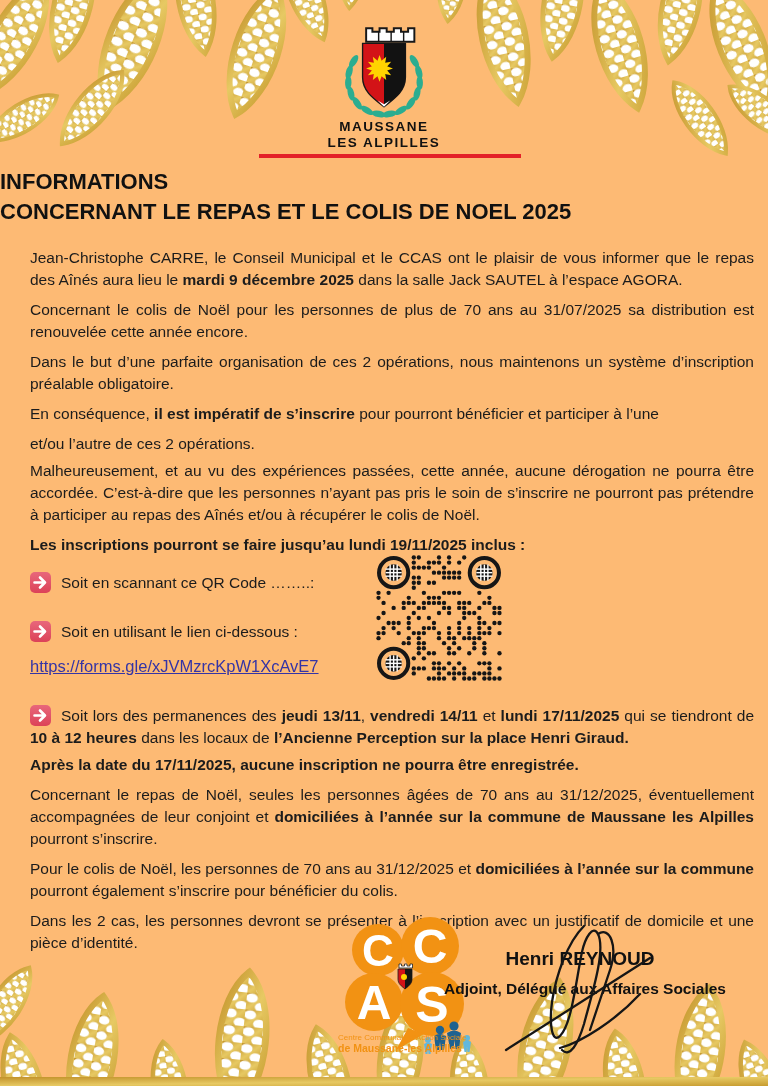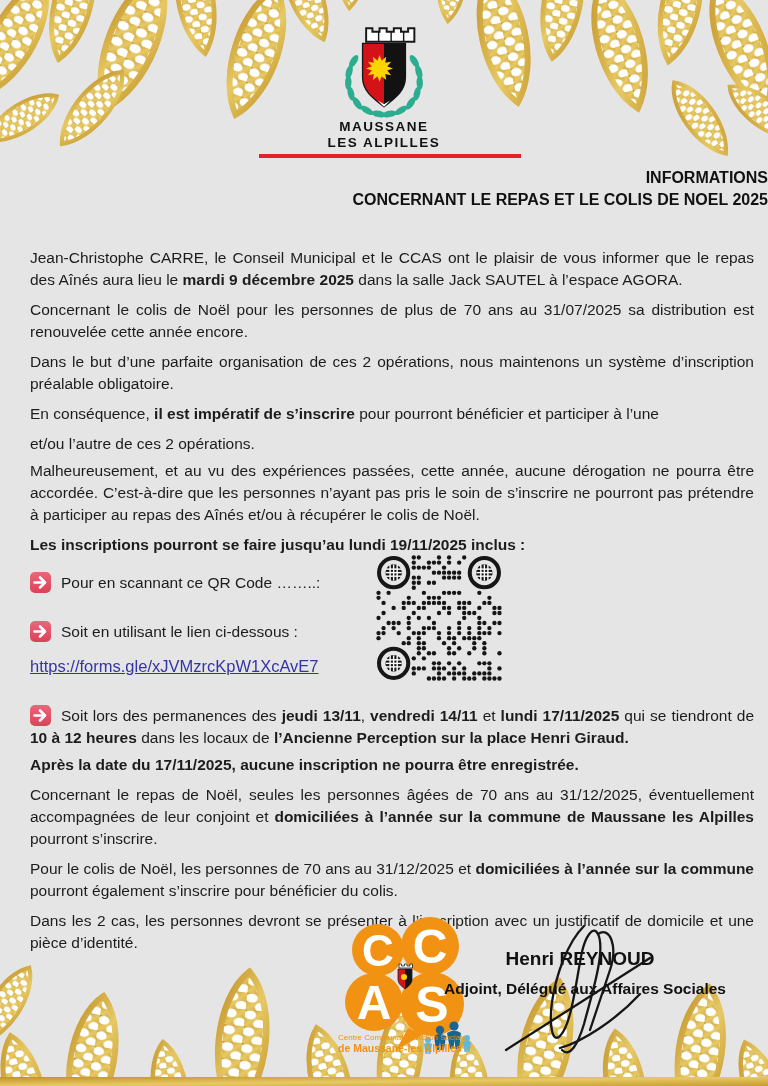--- a/index.html
+++ b/index.html
@@ -1,29 +1,29 @@
 <!DOCTYPE html>
 <html><head>
 <meta charset="utf-8">
 <style>
   html,body{margin:0;padding:0;background:#888;}
-  .page{position:relative;width:768px;height:1086px;margin:0 auto;background:#e5e5e5;overflow:hidden;
+  .page{position:relative;width:768px;height:1086px;margin:0 auto;background:#fdba74;overflow:hidden;
         font-family:"Liberation Sans",sans-serif;color:#1c1c1c;}
   svg{display:block;}
   .border-svg{position:absolute;left:0;z-index:1;pointer-events:none;}
   .border-top{top:0;}
   .border-bottom{bottom:0;}
 
   .crest{position:absolute;top:22px;left:50%;transform:translateX(-50%);z-index:2;}
   .commune{position:absolute;top:119px;left:0;width:100%;text-align:center;z-index:2;
            font-weight:700;font-size:13.5px;line-height:1.22;letter-spacing:1.5px;color:#111;}
   .redline{position:absolute;top:154px;left:259px;width:262px;height:4px;background:#E32128;z-index:2;}
 
-  .title{position:absolute;top:167px;left:0;width:100%;text-align:right;z-index:2;
-         font-weight:700;font-size:16px;line-height:1.38;color:#111;}
+  .title{position:absolute;top:167px;left:0;width:100%;text-align:left;z-index:2;
+         font-weight:700;font-size:22px;line-height:1.38;color:#111;}
 
   .content{position:absolute;top:247px;left:30px;width:724px;z-index:2;font-size:15.5px;line-height:22px;}
   .para{margin:0 0 8px 0;text-align:justify;}
   .para.nj{text-align:left;}
   .bold{font-weight:700;}
   .heading{font-weight:700;margin:8px 0 0 0;}
 
   .bullet-row{display:block;margin-top:16px;}
   .arrow-badge{display:inline-block;width:21px;height:21px;border-radius:5px;vertical-align:-5px;
                background:linear-gradient(180deg,#E8677B 0%,#DC4258 100%);margin-right:10px;}
@@ -151,21 +151,21 @@
     <div class="para nj" style="margin-bottom:5px;"><span>et/ou l’autre de ces 2 opérations.</span></div>
     <div class="para"><span>Malheureusement, et au vu des expériences passées, cette année, aucune dérogation ne pourra être accordée. C’est-à-dire que les personnes n’ayant pas pris le soin de s’inscrire ne pourront pas prétendre à participer au repas des Aînés et/ou à récupérer le colis de Noël.</span></div>
 
     <div class="heading"><span class="bold">Les inscriptions pourront se faire jusqu’au lundi 19/11/2025 inclus :</span></div>
 
     <div class="bullet-row">
       <span class="arrow-badge">
         <svg width="21" height="21" viewBox="0 0 21 21">
             <path d="M4.5 10.5 h10 M10 5.5 l5 5 -5 5" stroke="#fff" stroke-width="2.6" fill="none" stroke-linecap="round" stroke-linejoin="round"></path>
           </svg>
-      </span><span><span>Pour en scannant ce QR Code ……..:</span></span>
+      </span><span><span>Soit en scannant ce QR Code ……..:</span></span>
     </div>
 
     <div class="bullet-row bullet2">
       <span class="arrow-badge">
         <svg width="21" height="21" viewBox="0 0 21 21">
             <path d="M4.5 10.5 h10 M10 5.5 l5 5 -5 5" stroke="#fff" stroke-width="2.6" fill="none" stroke-linecap="round" stroke-linejoin="round"></path>
           </svg>
       </span><span><span>Soit en utilisant le lien ci-dessous :</span></span>
     </div>
 

